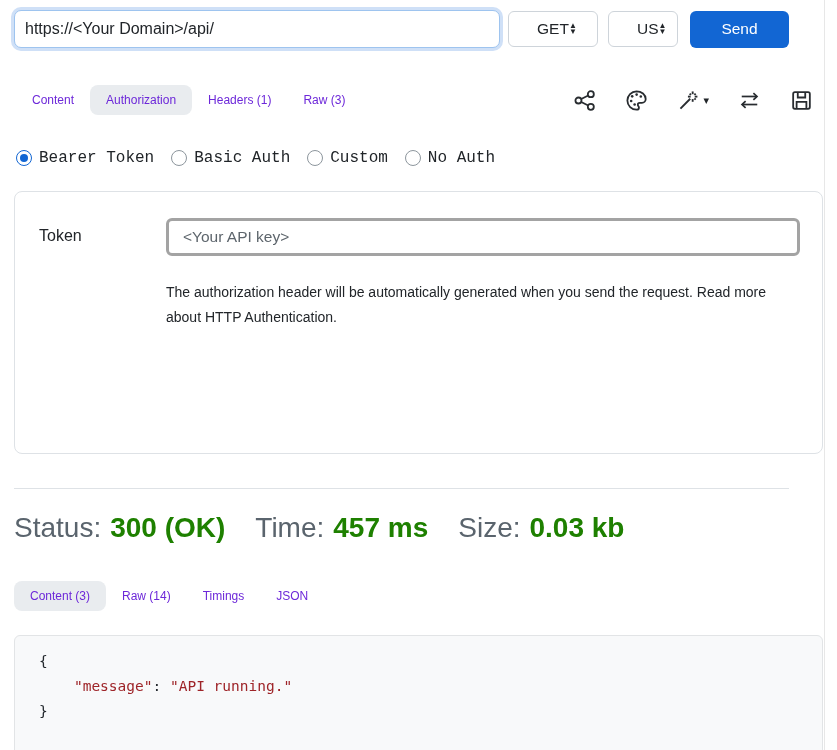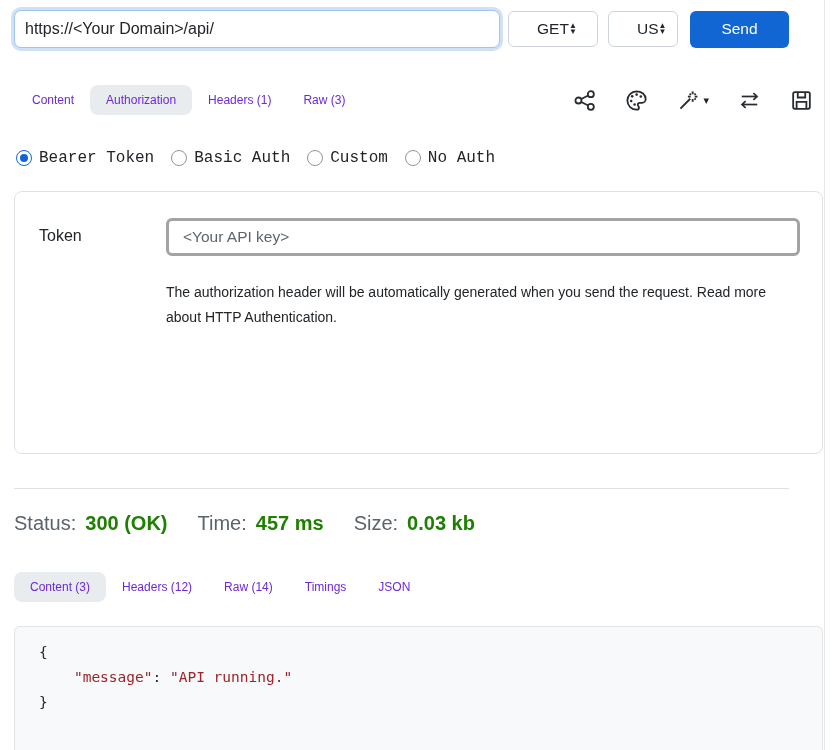--- a/index.html
+++ b/index.html
@@ -47,21 +47,21 @@
   .token-col { flex:1; }
   .token-input { width:100%; height:38px; border:3px solid #a3a3a3; border-radius:6px;
     padding:0 14px; font-size:15.5px; font-family:"Liberation Sans", sans-serif; color:#212529; outline:none; }
   .token-input::placeholder { color:#5c6призо; }
   .token-input::placeholder { color:#5d656c; opacity:1; }
   .help-text { margin-top:24px; max-width:615px; font-size:14px; line-height:25px; color:#212529; }
 
   .divider { margin:34px 0 0 14px; width:775px; border:none; border-top:1px solid #dee2e6; }
 
   
-  .status-row { display:flex; align-items:baseline; margin:23px 16px 0 14px; font-size:20px; }
+  .status-row { display:flex; align-items:baseline; margin:23px 16px 0 14px; font-size:28px; }
   .status-label { color:#5a646d; }
   .status-value { color:#1e8000; font-weight:700; margin-left:9px; }
   .status-gap { width:30px; flex:none; }
 
   
   .resp-tabs { display:flex; align-items:center; margin:37px 14px 0 14px; }
 
   
   .code-block { margin:24px 14px 0 14px; height:180px; background:#f8f9fa;
     border:1px solid #e2e4e6; border-radius:6px; padding:13px 16px 0 24px;
@@ -186,21 +186,20 @@
     <span class="status-gap"></span>
     <span class="status-label">Time:</span>
     <span class="status-value">457 ms</span>
     <span class="status-gap"></span>
     <span class="status-label">Size:</span>
     <span class="status-value">0.03 kb</span>
   </div>
 
   <div class="resp-tabs">
     <div class="tab active">Content (3)</div>
-    <div class="tab">Headers (12)</div>
     <div class="tab">Raw (14)</div>
     <div class="tab">Timings</div>
     <div class="tab">JSON</div>
   </div>
 
   <div class="code-block">
     <div class="code-line"><span>{</span></div>
     <div class="code-line"><span>    </span><span class="tok-str">"message"</span><span>: </span><span class="tok-str">"API running."</span></div>
     <div class="code-line"><span>}</span></div>
   </div>

